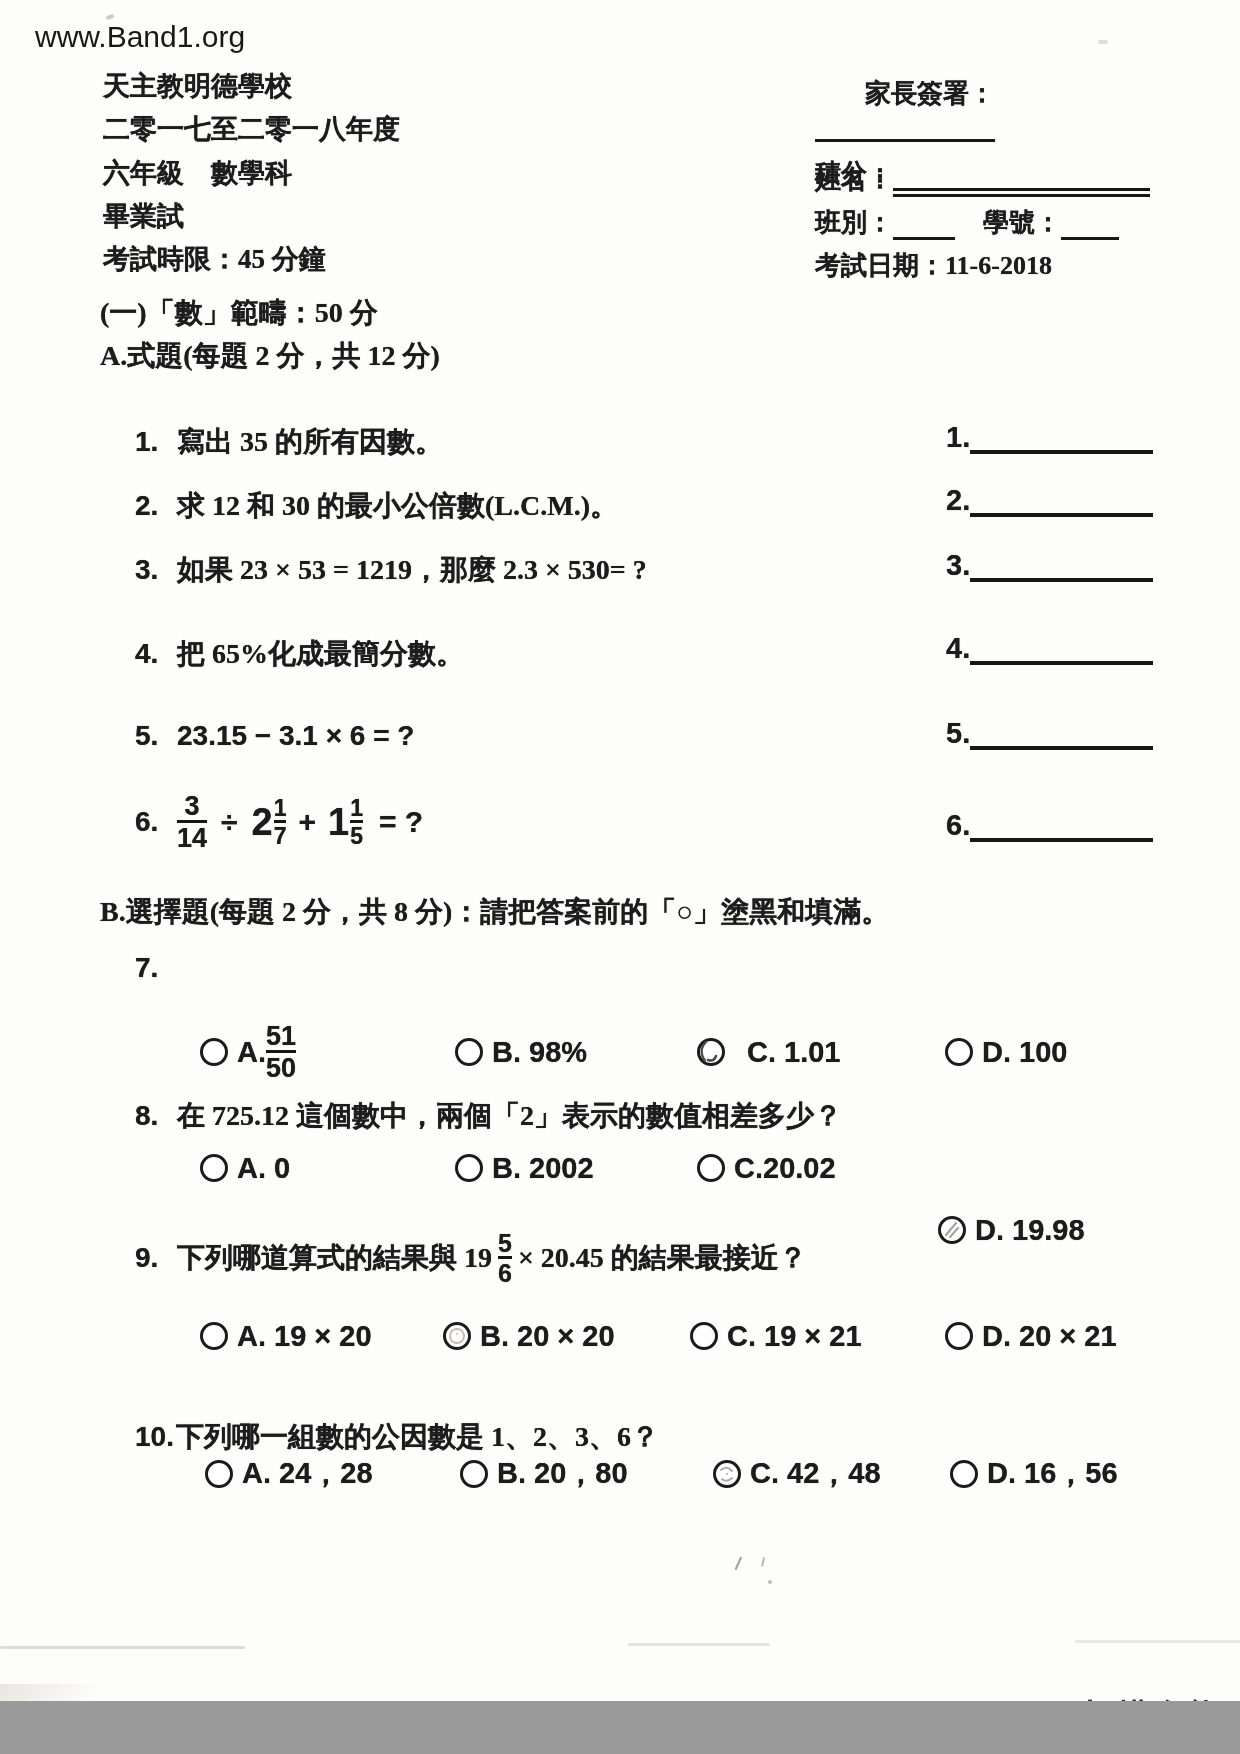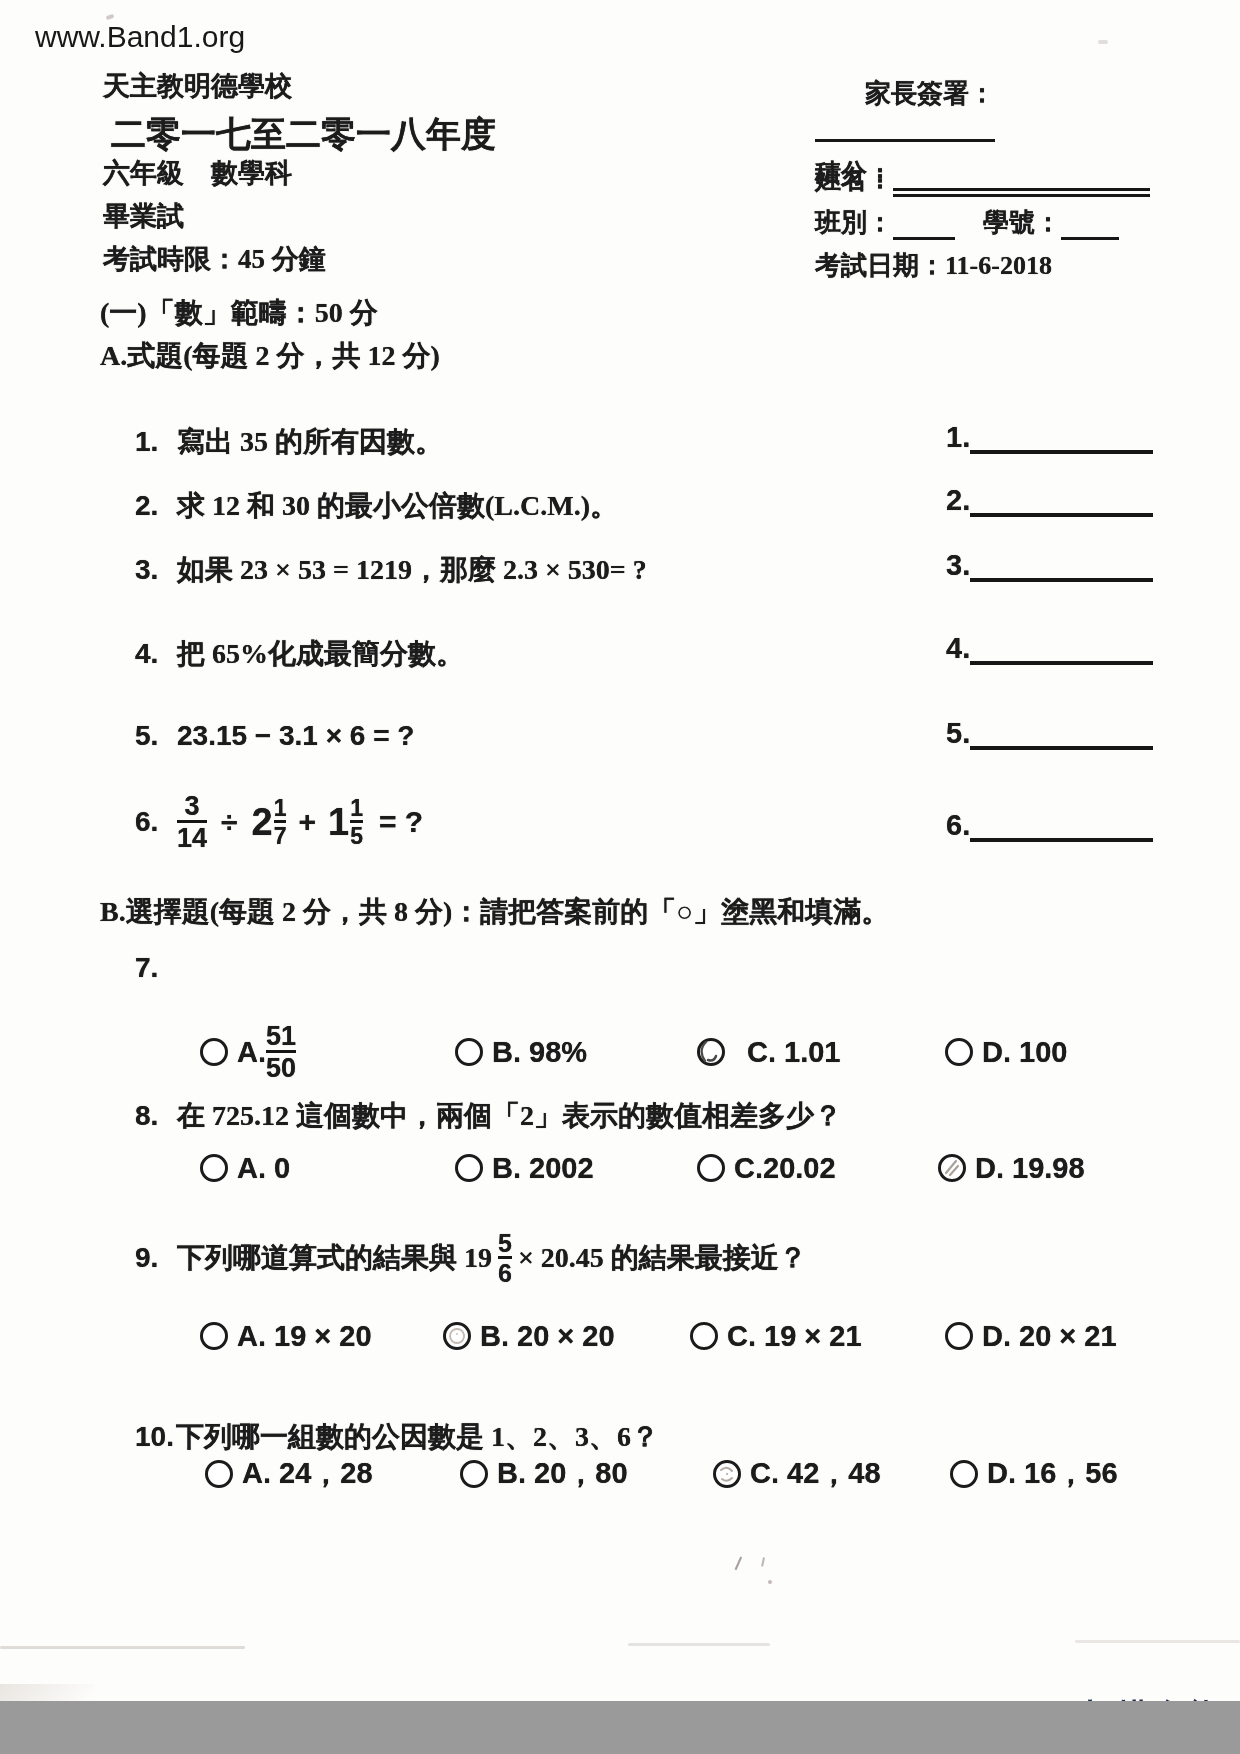--- a/index.html
+++ b/index.html
@@ -36,21 +36,21 @@
 <body>
 
 <div class="page">
 
   <div class="abs" style="left:35px;top:20px;font-size:30px;color:#181818;">www.Band1.org</div>
 
   <div class="abs speck" style="left:106px;top:15px;width:8px;height:4px;transform:rotate(-18deg);"></div>
   <div class="abs speck" style="left:1098px;top:40px;width:10px;height:4px;opacity:.6;"></div>
 
   <div class="abs ink cjk" style="left:103px;top:68px;font-size:27px;">天主教明德學校</div>
-  <div class="abs ink cjk" style="left:111px;top:111px;font-size:35px;">二零一七至二零一八年度</div>
+  <div class="abs ink cjk" style="left:103px;top:111px;font-size:27px;">二零一七至二零一八年度</div>
   <div class="abs ink cjk" style="left:103px;top:155px;font-size:27px;">六年級　數學科</div>
   <div class="abs ink cjk" style="left:103px;top:198px;font-size:27px;">畢業試</div>
   <div class="abs ink cjk" style="left:103px;top:241px;font-size:27px;">考試時限：45 分鐘</div>
 
   <div class="abs hl-row" style="left:815px;top:76px;flex-direction:column;">
     <span class="ink cjk">家長簽署：</span>
     <span class="blank" style="width:180px;height:28px;"></span>
   </div>
   <div class="abs hl-row" style="left:815px;top:119px;margin-top:37px;">
     <span class="ink cjk">積分：</span>
@@ -182,21 +182,21 @@
     <span class="ink">A. 0</span>
   </div>
   <div class="abs opt" style="left:455px;top:1150px;height:36px;">
     <span class="circle"></span>
     <span class="ink">B. 2002</span>
   </div>
   <div class="abs opt" style="left:697px;top:1150px;height:36px;">
     <span class="circle"></span>
     <span class="ink">C.20.02</span>
   </div>
-  <div class="abs opt" style="left:938px;top:1150px;height:36px;">
+  <div class="abs opt" style="left:938px;top:1212px;height:36px;">
     <span class="circle">
       <svg width="22" height="22" viewBox="0 0 22 22">
         <path d="M5 16 L15 4 M9 18 L17 9" stroke="#a9a29c" stroke-width="2.2" fill="none" stroke-linecap="round"></path>
       </svg>
     </span>
     <span class="ink">D. 19.98</span>
   </div>
 
   <div class="abs" style="left:135px;top:1222px;display:flex;align-items:center;height:72px;white-space:nowrap;">
     <span class="ink" style="font-size:28px;width:42px;">9.</span>

